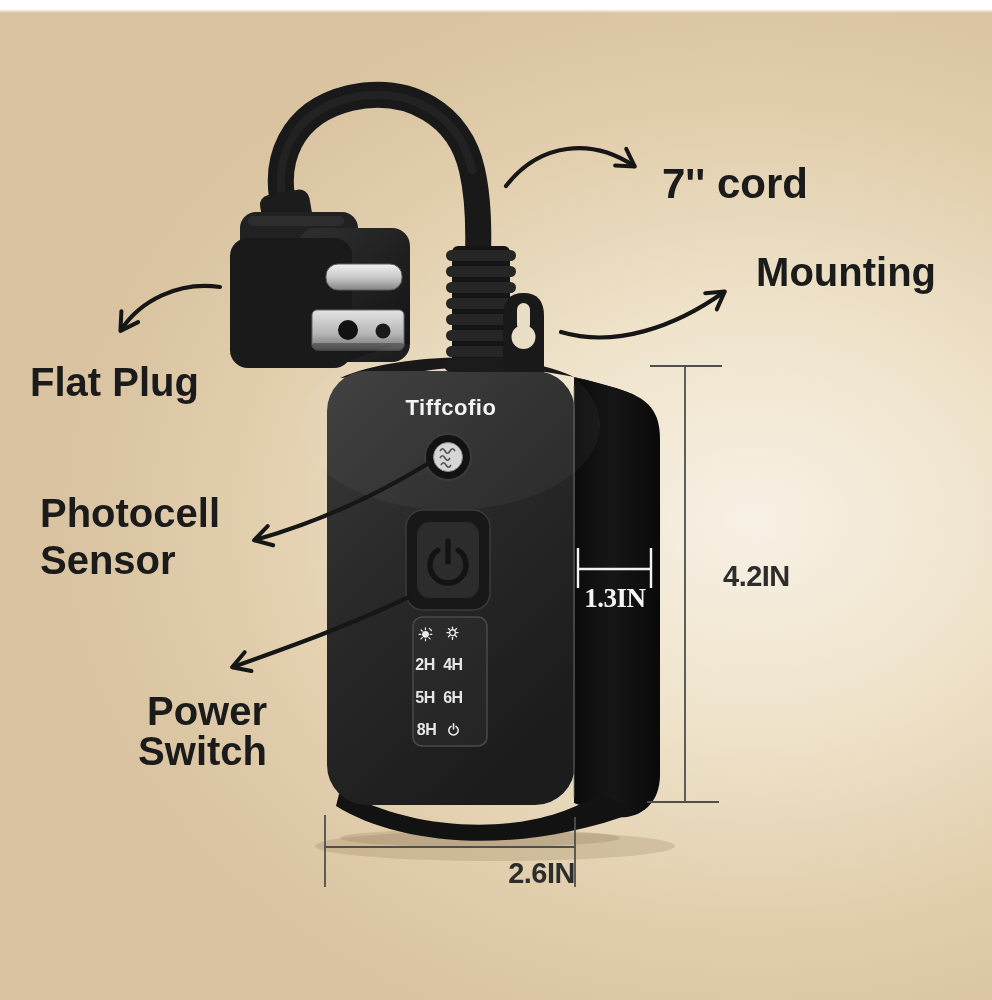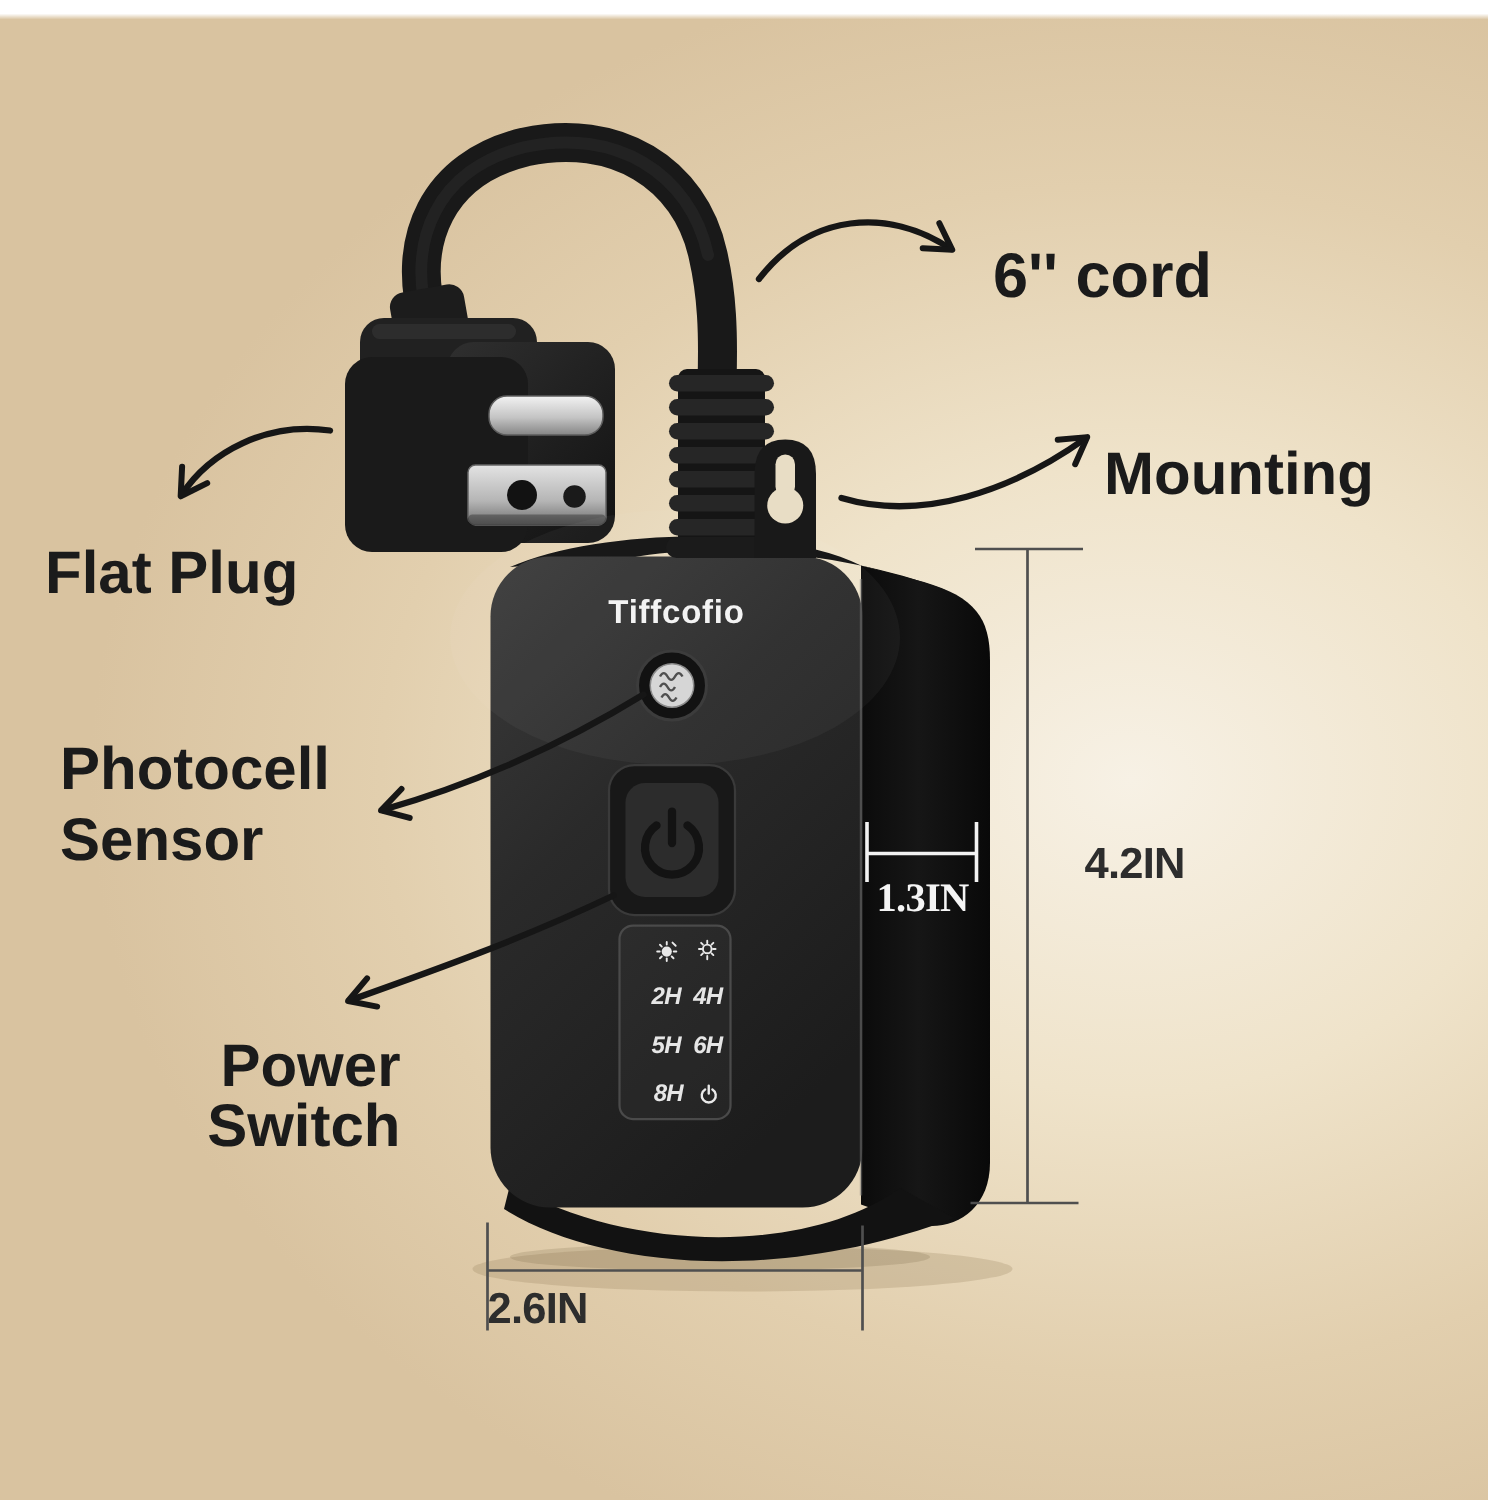--- a/index.html
+++ b/index.html
@@ -6,32 +6,32 @@
   .stage{
     position:relative;width:992px;height:1000px;overflow:hidden;
     background:radial-gradient(ellipse 70% 55% at 76% 52%, #f7f1e5 0%, #efe3ca 38%, #e2cfae 72%, #d9c3a0 100%);
     font-family:"Liberation Sans", sans-serif;
   }
   .top-strip{position:absolute;left:0;top:0;width:100%;height:13px;
     background:linear-gradient(#ffffff,#ffffff 70%,rgba(255,255,255,0));}
   svg.art{position:absolute;left:0;top:0;}
   .label{position:absolute;font-weight:bold;color:#1b1b1b;white-space:nowrap;}
   .lbl-cord{left:662px;top:160px;font-size:42px;}
-  .lbl-mounting{left:736px;top:251px;width:200px;text-align:left;font-size:40px;line-height:42px;margin-top:44px;}
+  .lbl-mounting{left:736px;top:251px;width:200px;text-align:right;font-size:40px;line-height:42px;}
   .lbl-flatplug{left:30px;top:360px;font-size:40px;}
   .lbl-photocell{left:40px;top:490px;width:215px;font-size:40px;line-height:47px;}
   .lbl-powerswitch{left:117px;top:691px;width:150px;text-align:right;font-size:40px;line-height:40px;}
   .dim{position:absolute;font-weight:bold;color:#2d2d2d;letter-spacing:-0.5px;white-space:nowrap;}
   .dim-h{left:695px;top:560px;font-size:29px;margin-left:28px;}
-  .dim-w{left:325px;top:857px;width:250px;text-align:left;font-size:29px;}
+  .dim-w{left:325px;top:857px;width:250px;text-align:right;font-size:29px;}
   .dim-d{left:576px;top:583px;width:78px;text-align:center;font-size:27px;color:#f5f5f5;font-family:Liberation Serif, serif;}
   .brand{position:absolute;left:327px;top:395px;width:248px;text-align:center;
     font-size:22px;font-weight:bold;letter-spacing:0.5px;color:#f3f3f3;}
-  .timer{position:absolute;left:426px;top:617px;width:64px;height:129px;
-    display:grid;grid-template-rows:1fr 1fr 1fr 1fr;font-style:italic;}
+  .timer{position:absolute;left:407px;top:617px;width:64px;height:129px;
+    display:grid;grid-template-rows:1fr 1fr 1fr 1fr;}
   .trow{display:flex;align-items:center;justify-content:space-evenly;}
   .tcell{color:#e6e6e6;font-size:16px;font-weight:bold;letter-spacing:-0.5px;}
   .ticon{display:block;}
 </style>
 </head>
 <body>
 
 <div class="stage">
   <div class="top-strip"></div>
 
@@ -201,21 +201,21 @@
           <path d="M 8 2 L 8 7.5"></path>
         </g>
       </svg>
     </div>
   </div>
 
   <div class="dim dim-h">4.2IN</div>
   <div class="dim dim-d">1.3IN</div>
   <div class="dim dim-w">2.6IN</div>
 
-  <div class="label lbl-cord">6'' cord</div>
+  <div class="label lbl-cord">7'' cord</div>
   <div class="label lbl-mounting">
     <div>Mounting</div>
   </div>
   <div class="label lbl-flatplug">Flat Plug</div>
   <div class="label lbl-photocell">
     <div>Photocell</div>
     <div>Sensor</div>
   </div>
   <div class="label lbl-powerswitch">
     <div>Power</div>

